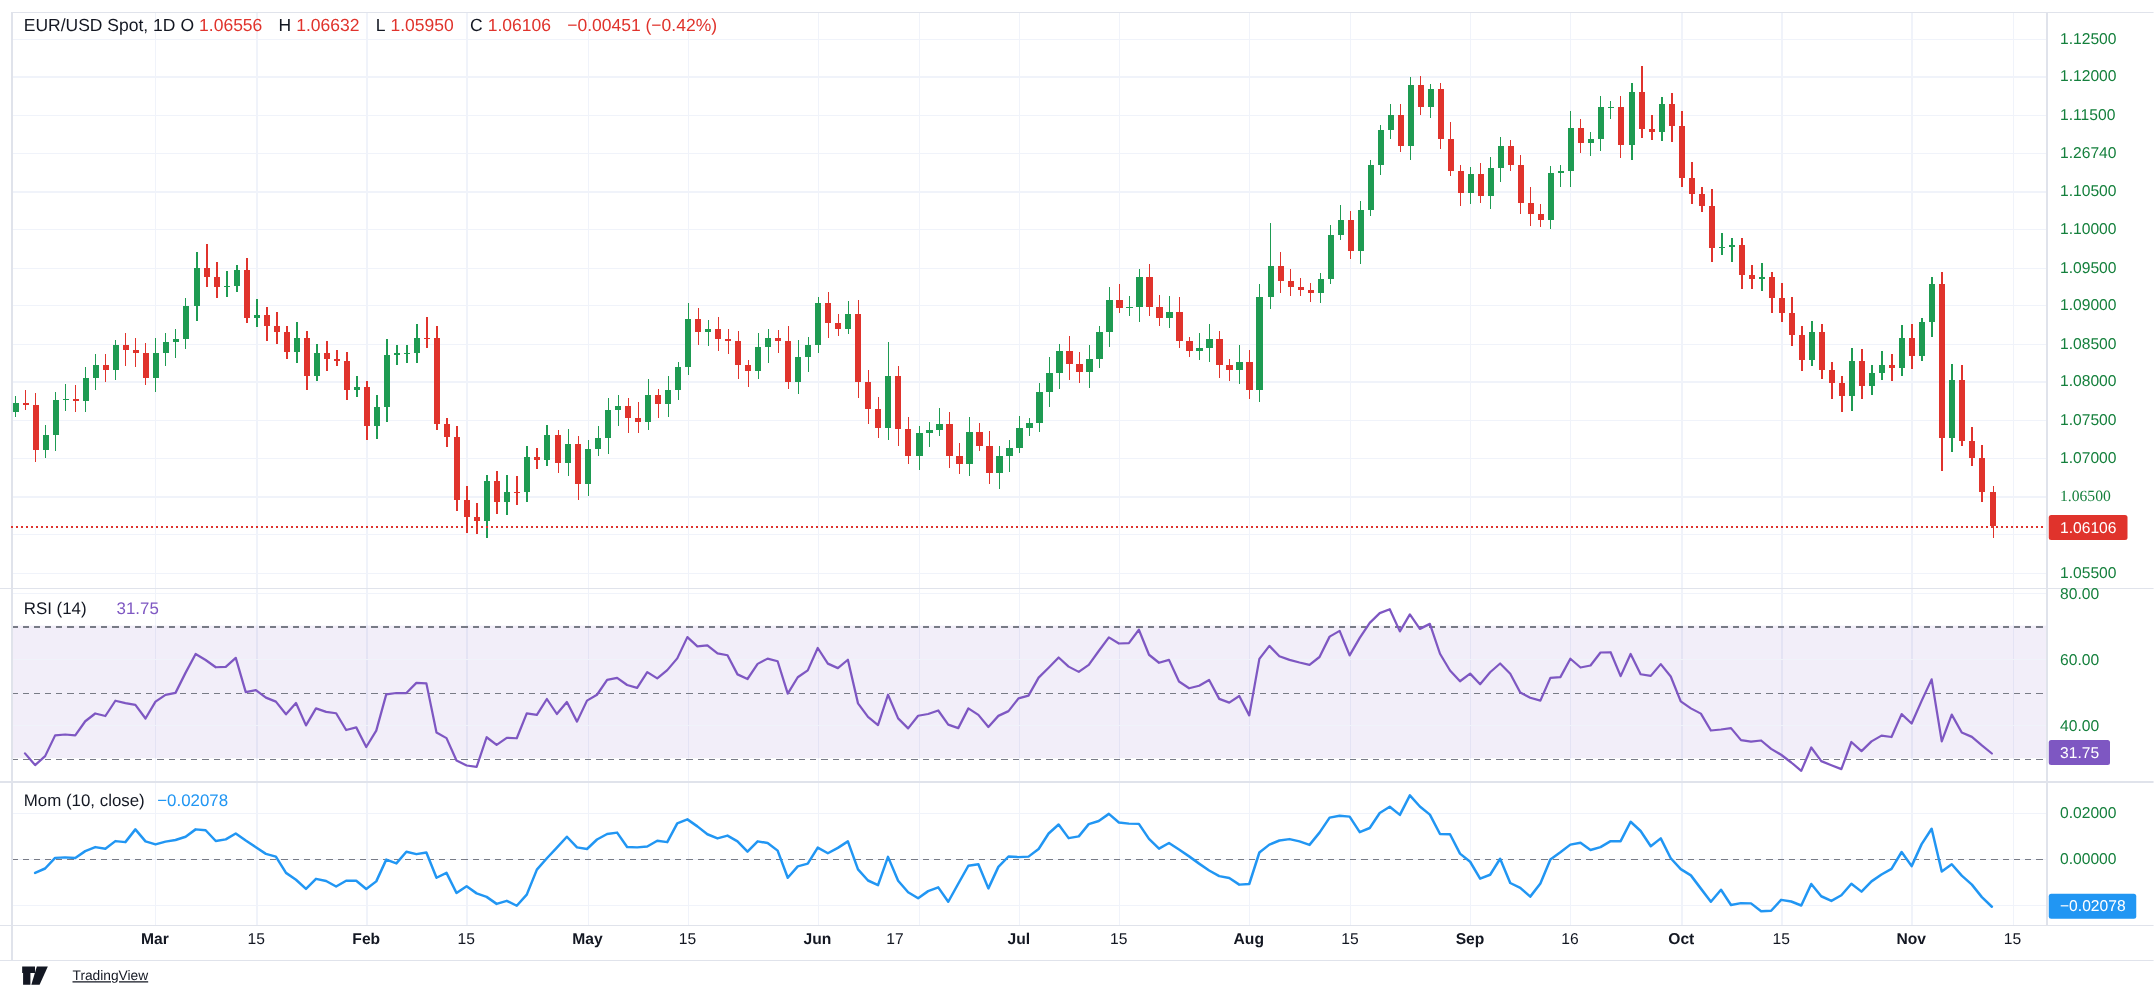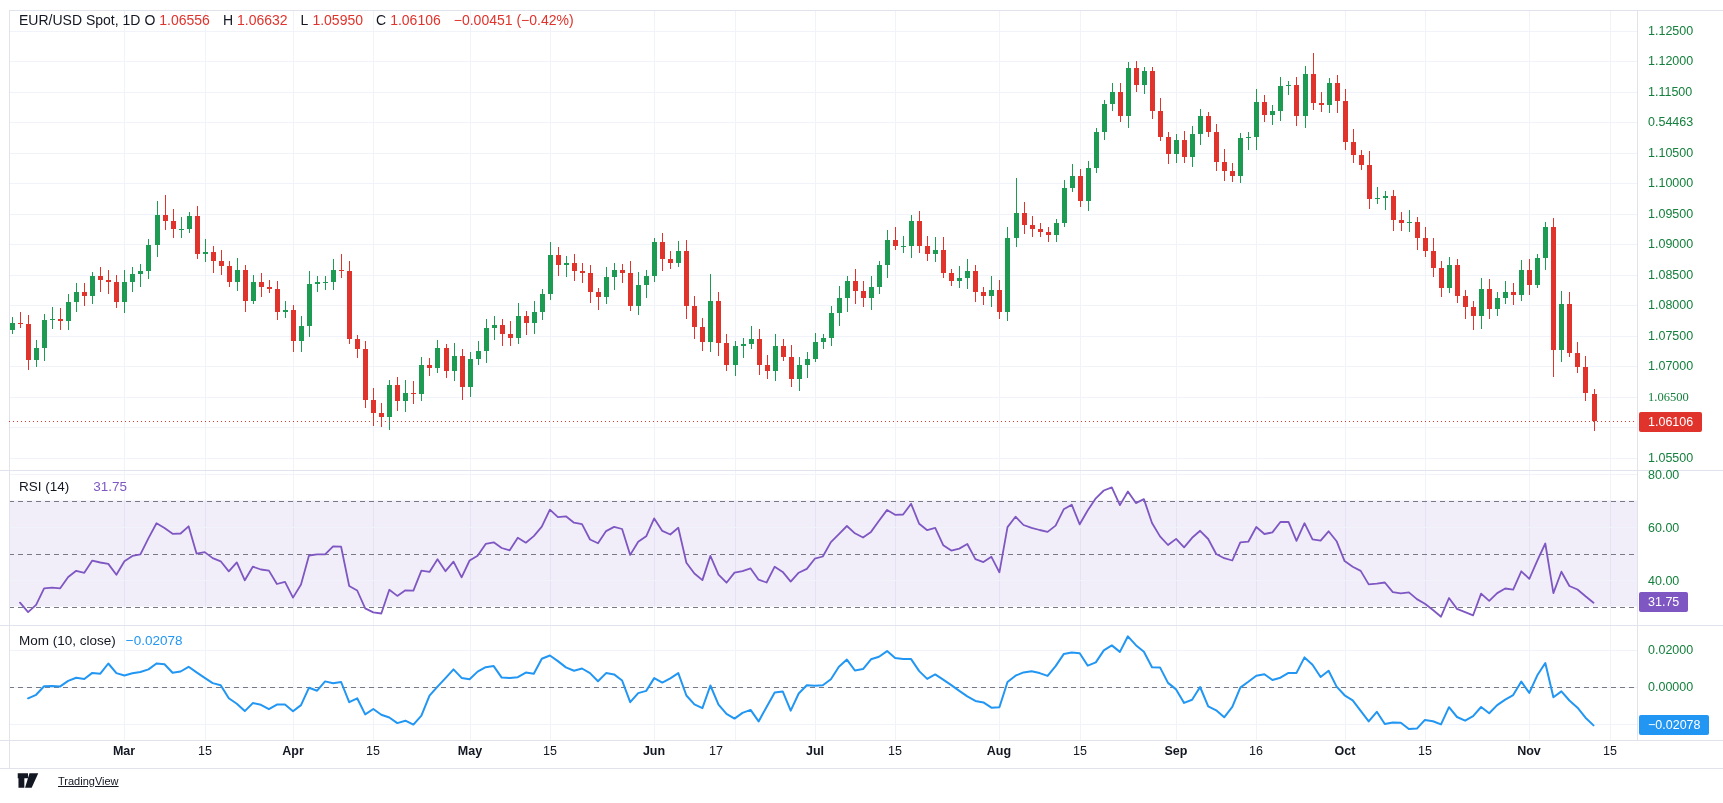--- a/index.html
+++ b/index.html
@@ -489,42 +489,42 @@
   </div>
 
   <div class="legend" style="left:19px;top:633px;font-size:13.5px;">
     <span style="margin-right:10px;">Mom (10, close)</span><span class="v-blue">−0.02078</span>
   </div>
 
   <div id="price-axis">
       <div class="tick-y" style="top: 23.5px;">1.12500</div>
       <div class="tick-y" style="top: 53.5px;">1.12000</div>
       <div class="tick-y" style="top: 84.5px;">1.11500</div>
-      <div class="tick-y" style="top: 114.5px;">0.54463</div>
+      <div class="tick-y" style="top: 114.5px;">1.26740</div>
       <div class="tick-y" style="top: 145.5px;">1.10500</div>
       <div class="tick-y" style="top: 175.5px;">1.10000</div>
       <div class="tick-y" style="top: 206.5px;">1.09500</div>
       <div class="tick-y" style="top: 236.5px;">1.09000</div>
       <div class="tick-y" style="top: 267.5px;">1.08500</div>
       <div class="tick-y" style="top: 297.5px;">1.08000</div>
       <div class="tick-y" style="top: 328.5px;">1.07500</div>
       <div class="tick-y" style="top: 358.5px;">1.07000</div>
       <div class="tick-y" style="top: 389.5px; font-family: Liberation Serif, serif;">1.06500</div>
       <div class="tick-y" style="top: 419.5px;">1.06000</div>
       <div class="tick-y" style="top: 450.5px;">1.05500</div>
       <div class="tick-y" style="top: 467.5px;">80.00</div>
       <div class="tick-y" style="top: 520.5px;">60.00</div>
       <div class="tick-y" style="top: 573.5px;">40.00</div>
       <div class="tick-y" style="top: 642.5px;">0.02000</div>
       <div class="tick-y" style="top: 679.5px;">0.00000</div>
     </div>
   <div id="time-axis">
       <div class="tick-x bold" style="left: 124px;">Mar</div>
       <div class="tick-x" style="left: 205px;">15</div>
-      <div class="tick-x bold" style="left: 293px;">Apr</div>
+      <div class="tick-x bold" style="left: 293px;">Feb</div>
       <div class="tick-x" style="left: 373px;">15</div>
       <div class="tick-x bold" style="left: 470px;">May</div>
       <div class="tick-x" style="left: 550px;">15</div>
       <div class="tick-x bold" style="left: 654px;">Jun</div>
       <div class="tick-x" style="left: 716px;">17</div>
       <div class="tick-x bold" style="left: 815px;">Jul</div>
       <div class="tick-x" style="left: 895px;">15</div>
       <div class="tick-x bold" style="left: 999px;">Aug</div>
       <div class="tick-x" style="left: 1080px;">15</div>
       <div class="tick-x bold" style="left: 1176px;">Sep</div>

